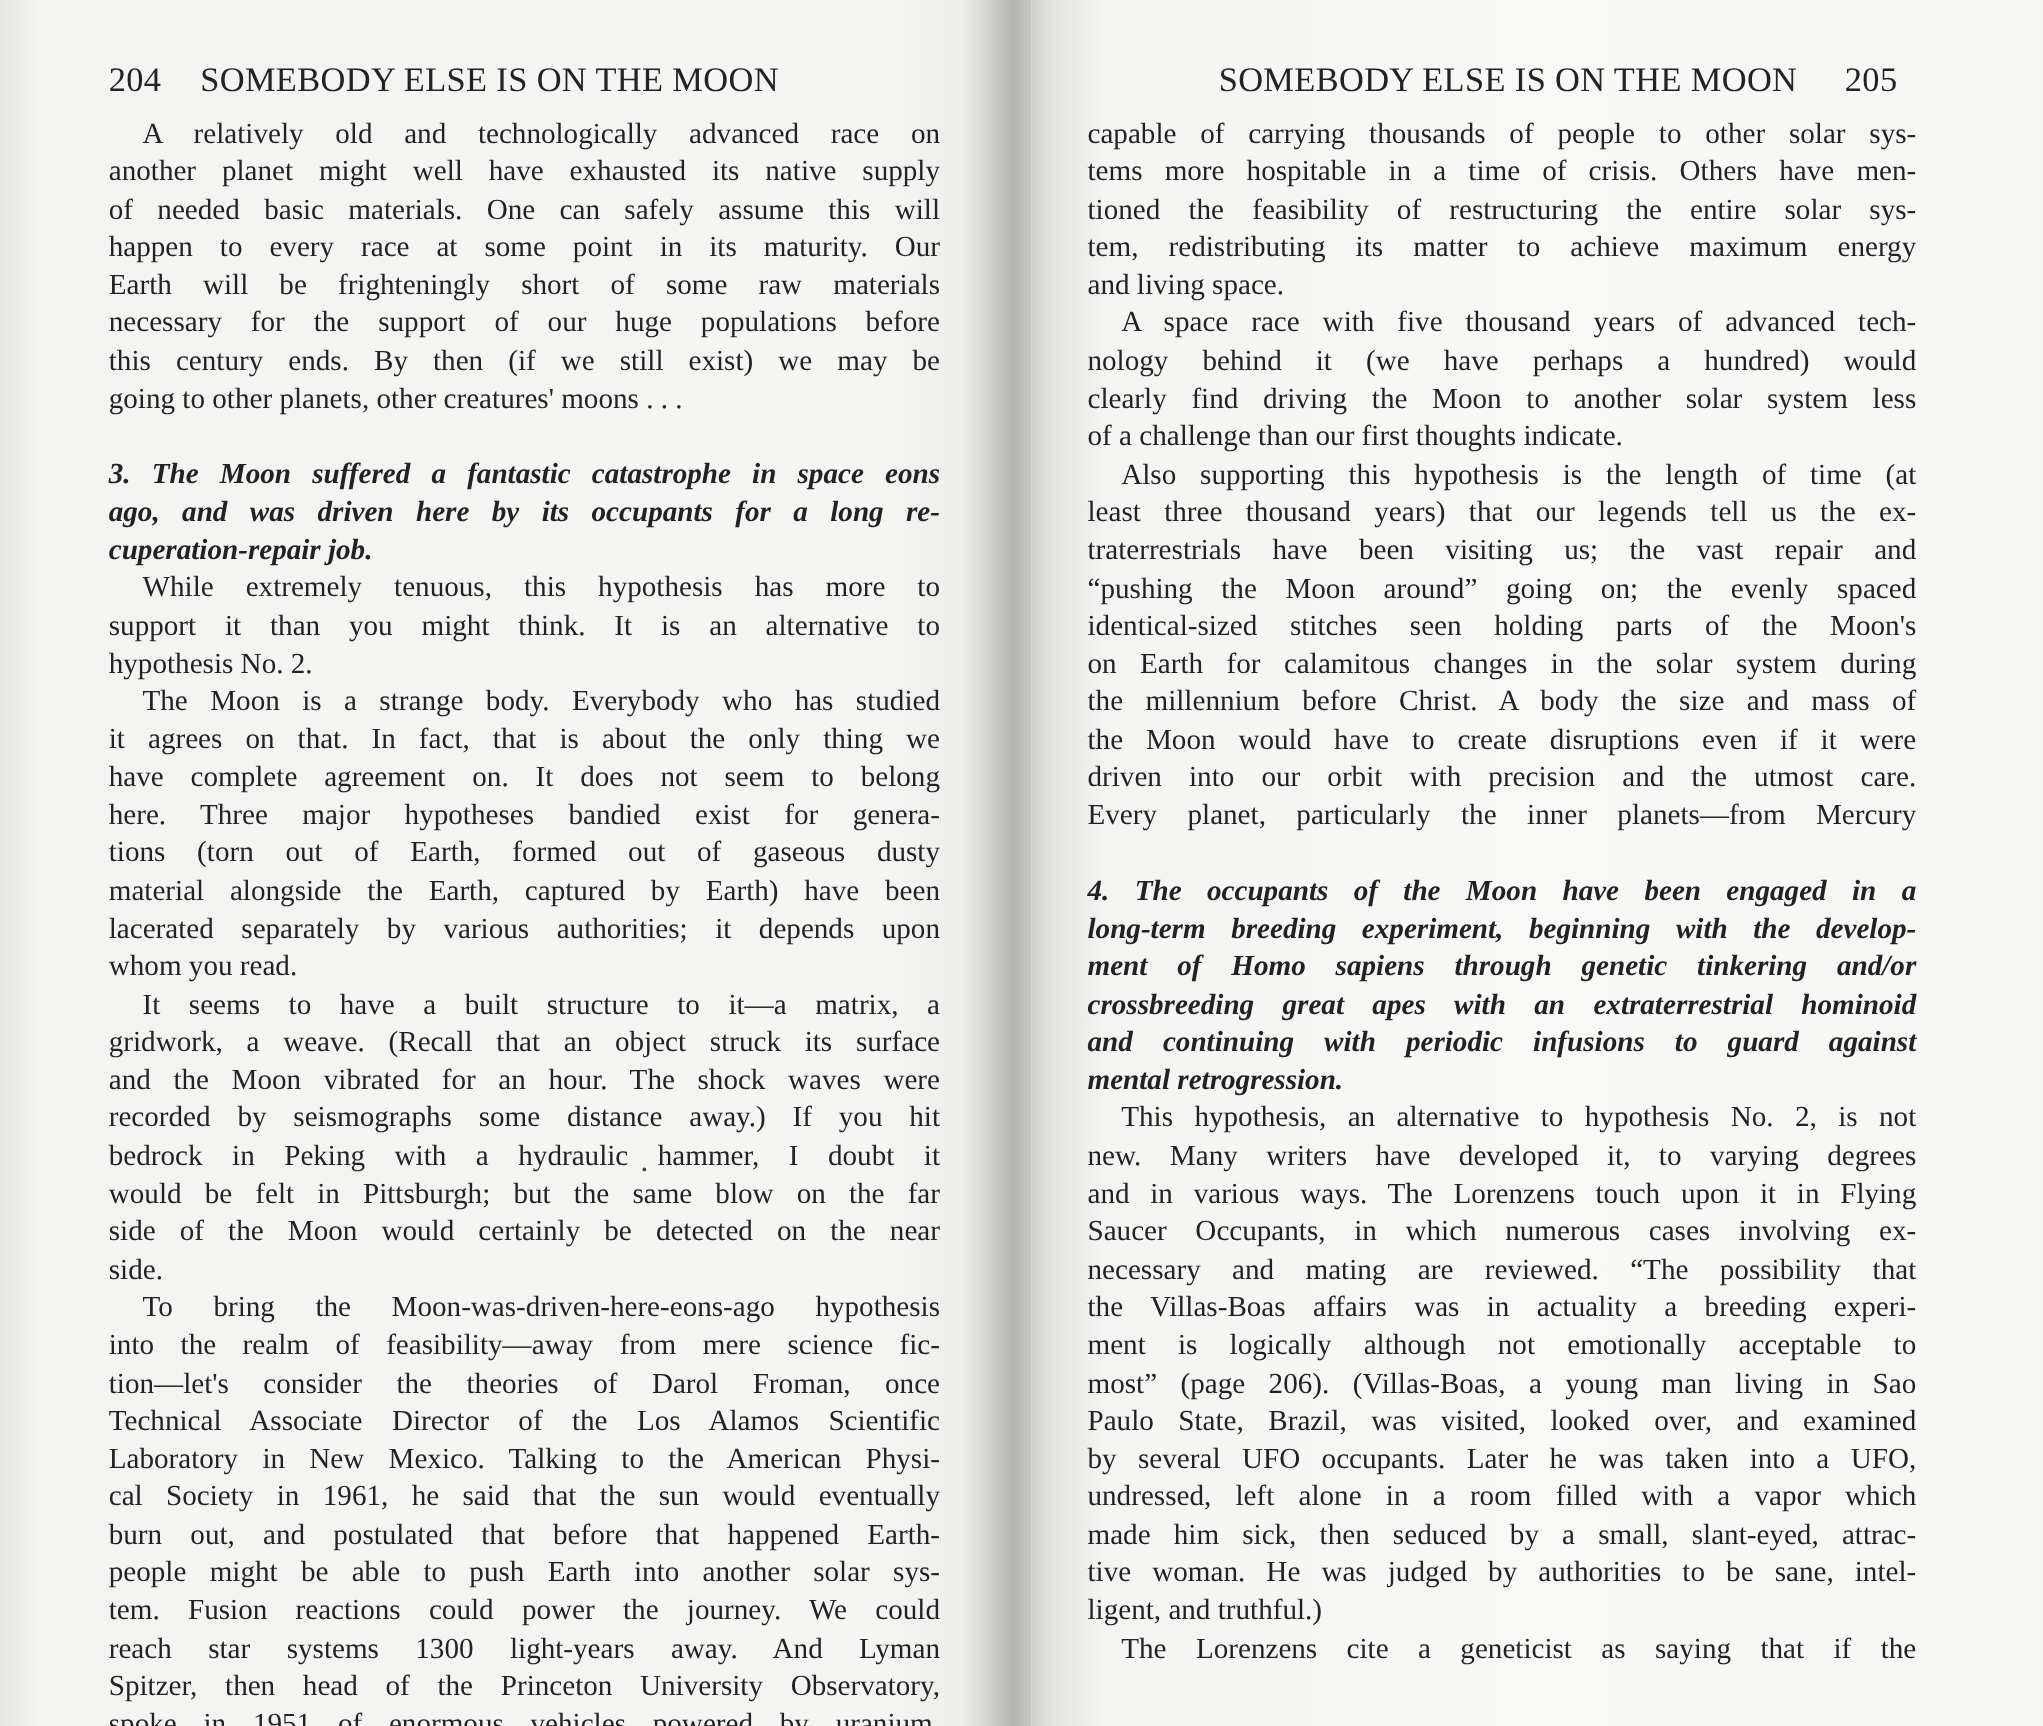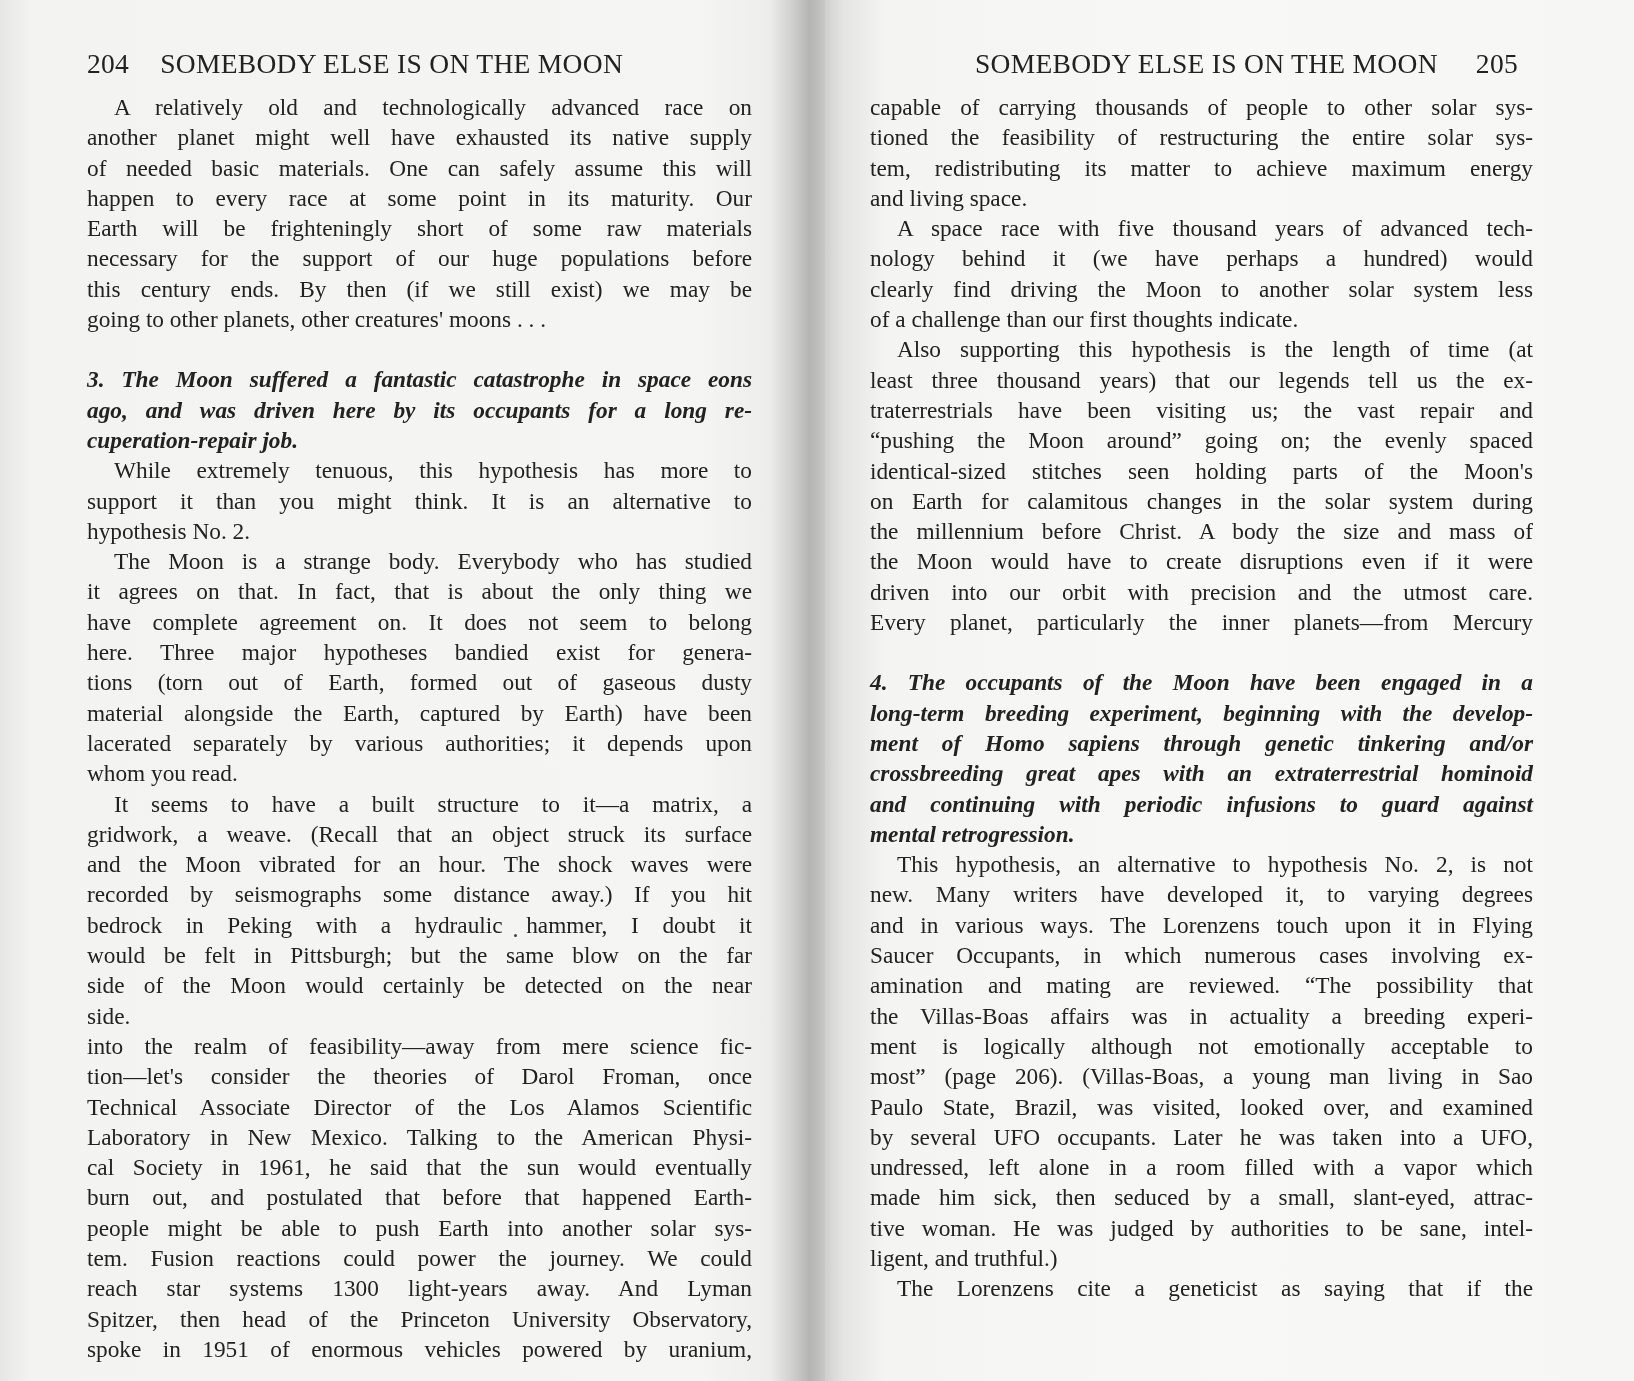--- a/index.html
+++ b/index.html
@@ -149,20 +149,23 @@
         <div class="line">
           <span class="ln">would be felt in Pittsburgh; but the same blow on the far</span>
         </div>
         <div class="line">
           <span class="ln">side of the Moon would certainly be detected on the near</span>
         </div>
         <div class="line last">
           <span class="ln">side.</span>
         </div>
         <div class="line">
+          <span class="ln indent">To bring the Moon-was-driven-here-eons-ago hypothesis</span>
+        </div>
+        <div class="line">
           <span class="ln">into the realm of feasibility—away from mere science fic-</span>
         </div>
         <div class="line">
           <span class="ln">tion—let's consider the theories of Darol Froman, once</span>
         </div>
         <div class="line">
           <span class="ln">Technical Associate Director of the Los Alamos Scientific</span>
         </div>
         <div class="line">
           <span class="ln">Laboratory in New Mexico. Talking to the American Physi-</span>
@@ -193,20 +196,23 @@
   </div>
   <div class="page page-right">
     <div class="running-head">
       <span>SOMEBODY ELSE IS ON THE MOON</span><span class="folio">205</span>
     </div>
     <div class="body">
         <div class="line">
           <span class="ln">capable of carrying thousands of people to other solar sys-</span>
         </div>
         <div class="line">
+          <span class="ln">tems more hospitable in a time of crisis. Others have men-</span>
+        </div>
+        <div class="line">
           <span class="ln">tioned the feasibility of restructuring the entire solar sys-</span>
         </div>
         <div class="line">
           <span class="ln">tem, redistributing its matter to achieve maximum energy</span>
         </div>
         <div class="line last">
           <span class="ln">and living space.</span>
         </div>
         <div class="line">
           <span class="ln indent">A space race with five thousand years of advanced tech-</span>
@@ -275,21 +281,21 @@
         <div class="line">
           <span class="ln">new. Many writers have developed it, to varying degrees</span>
         </div>
         <div class="line">
           <span class="ln">and in various ways. The Lorenzens touch upon it in Flying</span>
         </div>
         <div class="line">
           <span class="ln">Saucer Occupants, in which numerous cases involving ex-</span>
         </div>
         <div class="line">
-          <span class="ln">amination and mating are reviewed. “The possibility that</span>
+          <span class="ln">necessary and mating are reviewed. “The possibility that</span>
         </div>
         <div class="line">
           <span class="ln">the Villas-Boas affairs was in actuality a breeding experi-</span>
         </div>
         <div class="line">
           <span class="ln">ment is logically although not emotionally acceptable to</span>
         </div>
         <div class="line">
           <span class="ln">most” (page 206). (Villas-Boas, a young man living in Sao</span>
         </div>

